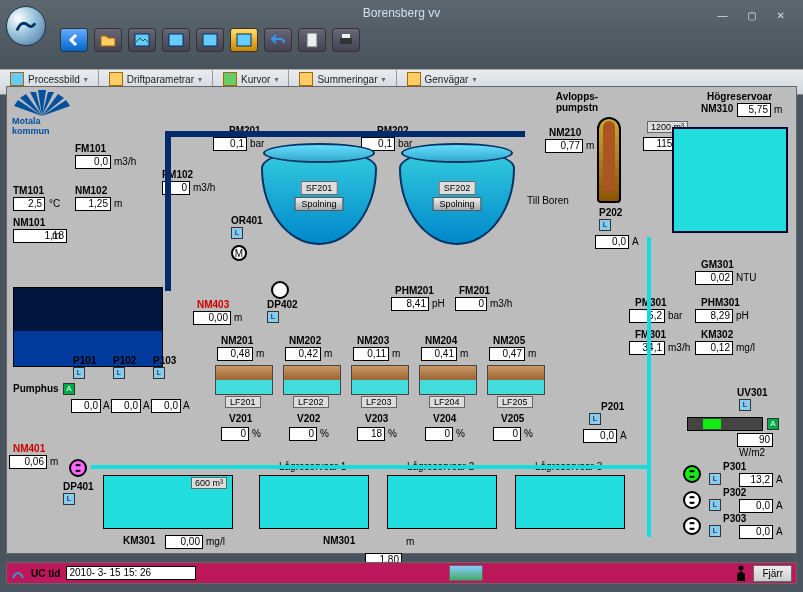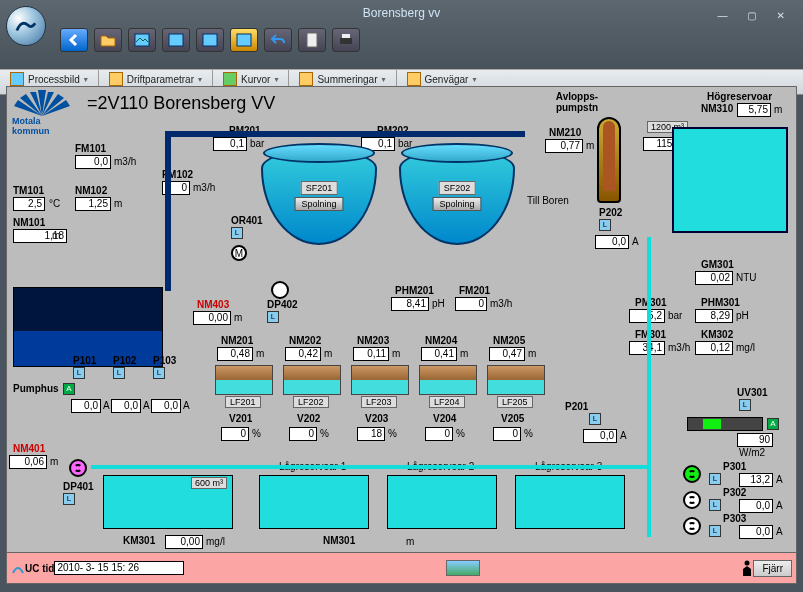--- a/index.html
+++ b/index.html
@@ -77,21 +77,21 @@
 
 .highres{right:8px;top:40px;width:116px;height:106px;background:#2dd;border:2px solid #003;}
 .highres-label{background:#ddd;border:1px solid #666;padding:0 3px;font-size:9px;}
 
 
 .cpump{width:18px;height:18px;border:2px solid #000;border-radius:50%;background:#fff;}
 .cpump.green{background:#1e1;}
 .cpump::after{content:"";position:absolute;left:3px;top:3px;right:3px;bottom:3px;border:2px solid #000;border-radius:50%;border-left-color:transparent;border-right-color:transparent;}
 
 
-.statusbar{position:absolute;left:6px;right:6px;bottom:8px;height:32px;background:#fca5a5;border:1px solid #666;display:flex;align-items:center;padding:0 4px;}
+.statusbar{position:absolute;left:6px;right:6px;bottom:8px;height:22px;background:#be185d;border:1px solid #666;display:flex;align-items:center;padding:0 4px;gap:6px;}
 .statusbar *{position:static;}
 .statusbar .readout{width:130px;text-align:left;}
 .fbtn{background:linear-gradient(#eee,#ccc);border:1px solid #666;padding:2px 8px;}
 
 </style>
 </head>
 <body>
 
 <div class="titlebar">
   <div class="orb">
@@ -198,21 +198,20 @@
           <path d="M30 26 L36 2 L42 2 Z"></path>
           <path d="M30 26 L8 8 L14 4 Z"></path>
           <path d="M30 26 L46 4 L52 8 Z"></path>
           <path d="M30 26 L2 16 L6 10 Z"></path>
           <path d="M30 26 L54 10 L58 16 Z"></path>
         </g>
     </svg>
     <div class="logo-text">Motala kommun</div>
   </div>
 
-  <div class="page-title">=2V110 Borensberg VV</div>
 
   <div class="lbl" style="left:68px;top:56px">FM101</div>
   <div class="readout" style="left:68px;top:68px;width:36px">0,0</div>
   <span class="unit" style="left:107px;top:69px">m3/h</span>
 
   <div class="lbl" style="left:155px;top:82px">FM102</div>
   <div class="readout" style="left:155px;top:94px;width:28px">0</div>
   <span class="unit" style="left:186px;top:95px">m3/h</span>
 
   <div class="lbl" style="left:6px;top:98px">TM101</div>
@@ -409,21 +408,21 @@
   <div class="ind-pair" style="left:732px;top:312px">
       <span class="ind A">A</span>
       <span class="ind L">L</span>
     </div>
   <div style="left:680px;top:330px;width:76px;height:14px;background:#444;border:1px solid #000"></div>
   <div style="left:696px;top:332px;width:18px;height:10px;background:#1e1"></div>
   <span class="ind A" style="left:760px;top:331px">A</span>
   <div class="readout" style="left:730px;top:346px;width:36px">90</div>
   <span class="unit" style="left:732px;top:360px">W/m2</span>
 
-  <div class="lbl" style="left:558px;top:314px">P201</div>
+  <div class="lbl" style="left:594px;top:314px">P201</div>
   <div class="ind-pair" style="left:582px;top:326px">
       <span class="ind A">A</span>
       <span class="ind L">L</span>
     </div>
   <div class="readout" style="left:576px;top:342px;width:34px">0,0</div>
     <span class="unit" style="left:613px;top:343px">A</span>
 
   <div class="cpump green" style="left:676px;top:378px"></div>
   <div class="lbl" style="left:716px;top:374px">P301</div>
   <div class="ind-pair" style="left:702px;top:386px">

